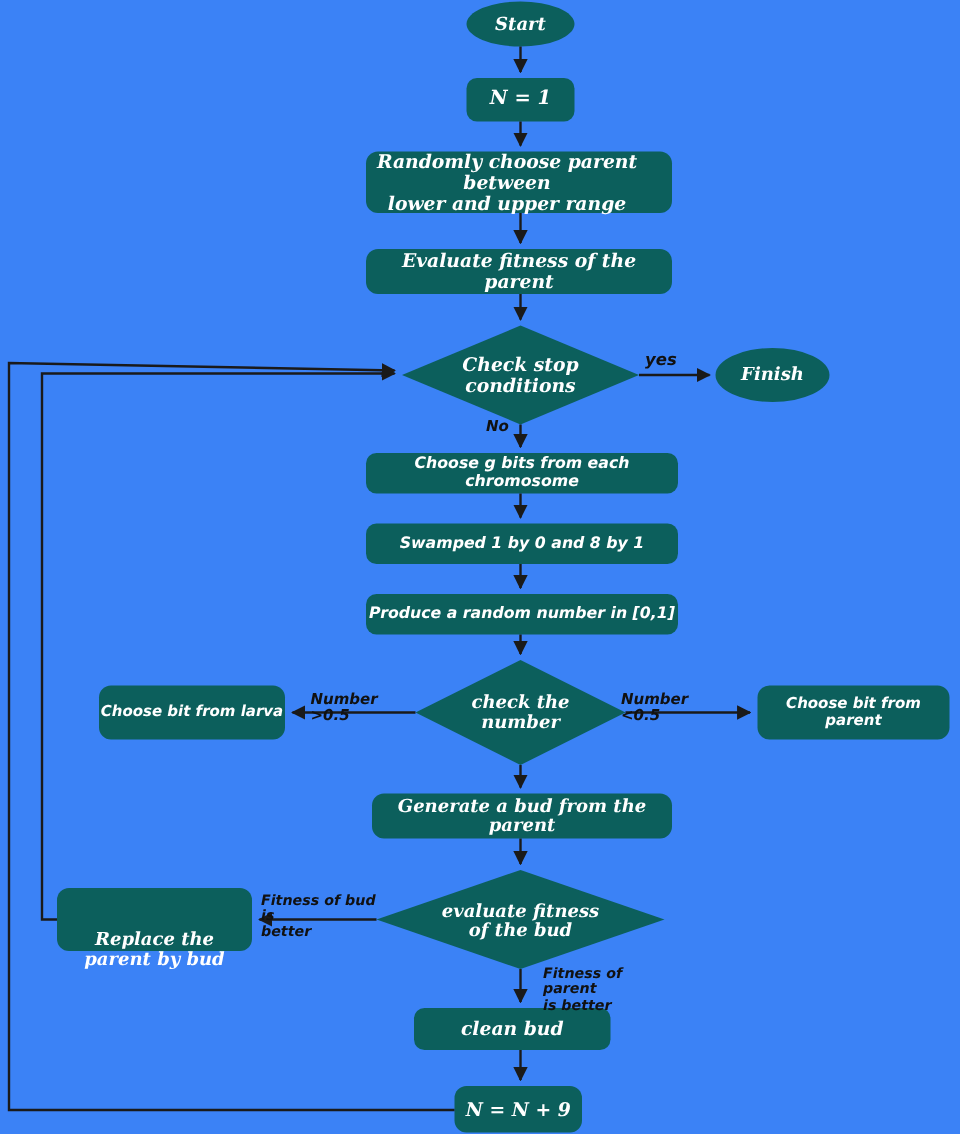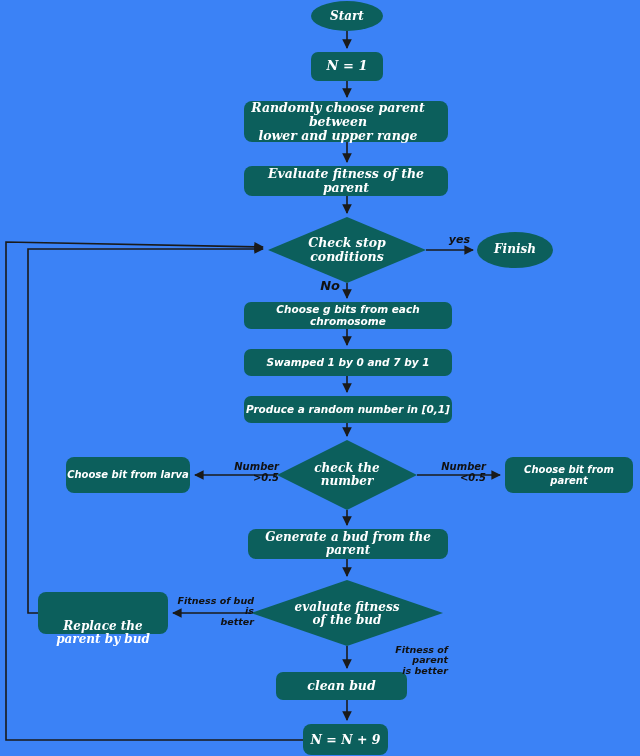--- a/index.html
+++ b/index.html
@@ -42,21 +42,21 @@
     font-weight: bold;
   }
   .sans-i {
     font-family: "DejaVu Sans", sans-serif;
     font-style: italic;
     font-weight: bold;
   }
   .edge-label {
     position: absolute;
     color: #111111;
-    text-align: right;
+    text-align: left;
     font-family: "DejaVu Sans", sans-serif;
     font-style: italic;
     font-weight: bold;
     line-height: 1.1;
     white-space: pre-line;
   }
 </style>
 </head>
 <body>
 
@@ -136,21 +136,21 @@
 
   <div class="node-label serif-i" style="left:244px; top:166px; width:204px; height:30px; font-size:12.5px;">Evaluate fitness of the parent</div>
 
   <div class="node-label serif-i" style="left:292px; top:230px; width:110px; height:40px; font-size:12.5px;">Check stop
 conditions</div>
 
   <div class="node-label serif-i" style="left:477px; top:233px; width:76px; height:34px; font-size:12px;">Finish</div>
 
   <div class="node-label sans-i" style="left:244px; top:302px; width:208px; height:27px; font-size:10.5px;">Choose g bits from each chromosome</div>
 
-  <div class="node-label sans-i" style="left:244px; top:349px; width:208px; height:27px; font-size:10.5px;">Swamped 1 by 0 and 7 by 1</div>
+  <div class="node-label sans-i" style="left:244px; top:349px; width:208px; height:27px; font-size:10.5px;">Swamped 1 by 0 and 8 by 1</div>
 
   <div class="node-label sans-i" style="left:244px; top:396px; width:208px; height:27px; font-size:10.5px;">Produce a random number in [0,1]</div>
 
   <div class="node-label sans-i" style="left:66px; top:457px; width:124px; height:36px; font-size:10px;">Choose bit from larva</div>
 
   <div class="node-label serif-i" style="left:302px; top:456px; width:90px; height:38px; font-size:12px;">check the
 number</div>
 
   <div class="node-label sans-i" style="left:505px; top:457px; width:128px; height:36px; font-size:10px;">Choose bit from parent</div>
 
@@ -161,21 +161,21 @@
 
   <div class="node-label serif-i" style="left:38px; top:612px; width:130px; height:42px; font-size:12px;">Replace the
 parent by bud</div>
 
   <div class="node-label serif-i" style="left:276px; top:672px; width:131px; height:28px; font-size:12.5px;">clean bud</div>
 
   <div class="node-label serif-i" style="left:303px; top:724px; width:85px; height:31px; font-size:12.5px;">N = N + 9</div>
 
   <div class="edge-label" style="left:430px; top:234px; width:40px; font-size:11px;">yes</div>
 
-  <div class="edge-label" style="left:310px; top:279px; width:30px; font-size:13px;">No</div>
+  <div class="edge-label" style="left:324px; top:279px; width:30px; font-size:10px;">No</div>
 
   <div class="edge-label" style="left:207px; top:461px; width:72px; font-size:10px;">Number &gt;0.5</div>
 
   <div class="edge-label" style="left:414px; top:461px; width:72px; font-size:10px;">Number &lt;0.5</div>
 
   <div class="edge-label" style="left:174px; top:596px; width:80px; font-size:9.5px;">Fitness of bud is
 better</div>
 
   <div class="edge-label" style="left:362px; top:645px; width:86px; font-size:9.5px;">Fitness of parent
 is better</div>

